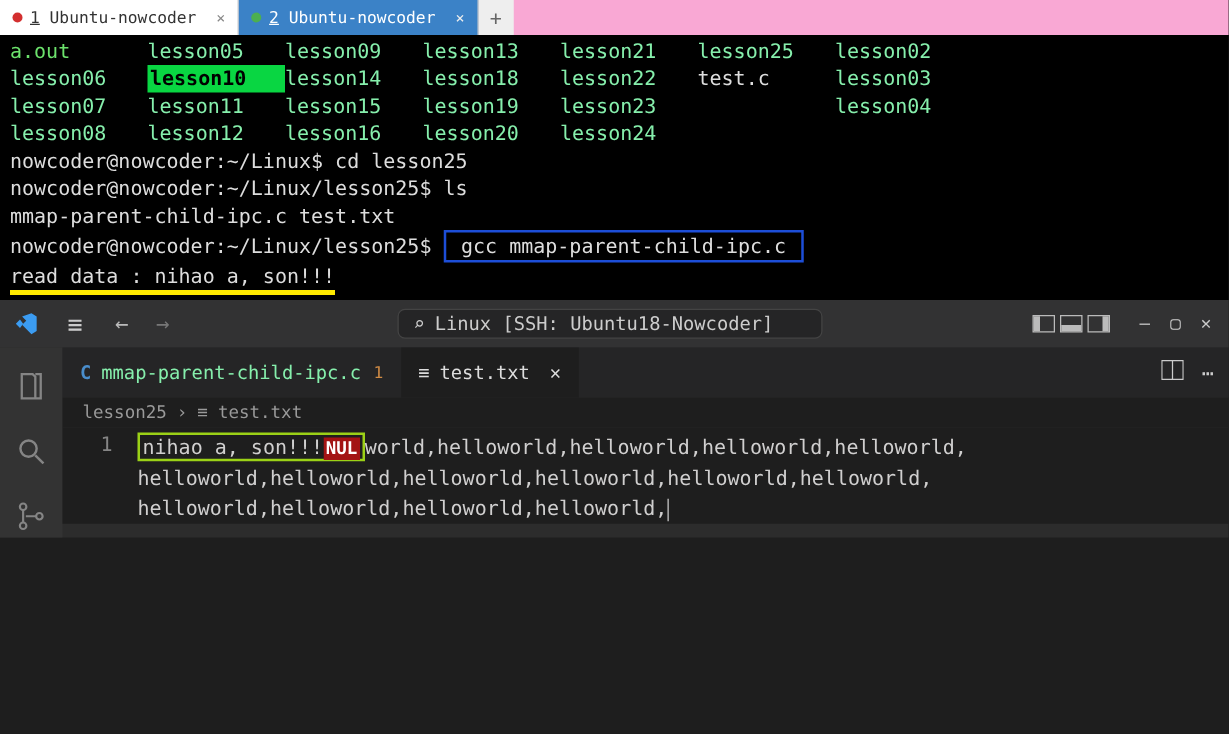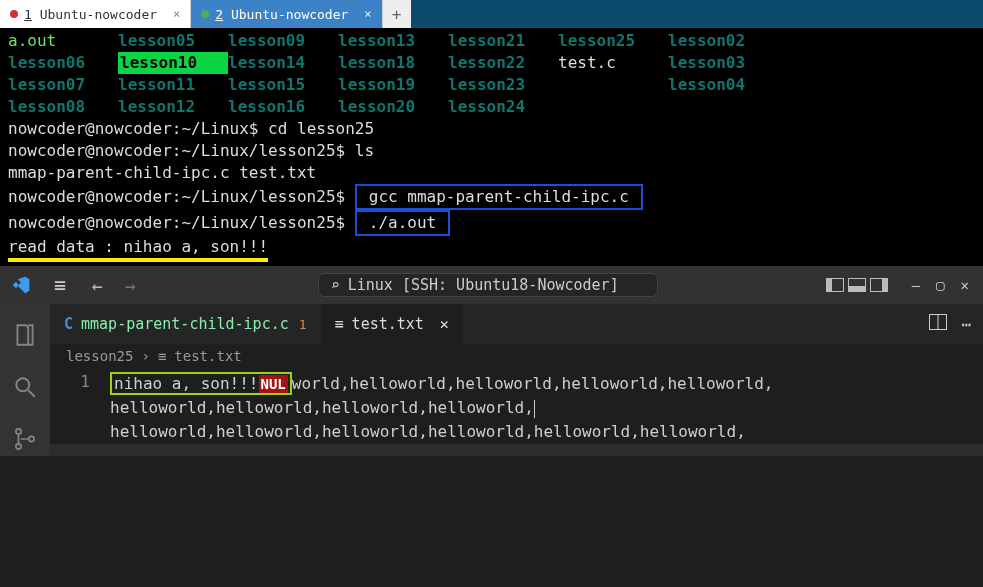--- a/index.html
+++ b/index.html
@@ -1,32 +1,32 @@
 <!DOCTYPE html>
 <html><head>
 <meta charset="utf-8">
 <style>
   * { margin: 0; padding: 0; box-sizing: border-box; }
   body { width: 983px; height: 587px; background: #1e1e1e; font-family: Consolas, monospace; overflow: hidden; }
 
   
-  .term-tabs { display: flex; background: #0c4a6e; height: 28px; align-items: stretch; }
+  .term-tabs { display: flex; background: #f9a8d4; height: 28px; align-items: stretch; }
   .term-tab { display: flex; align-items: center; padding: 0 10px; font-size: 13px; border-right: 1px solid #ccc; cursor: pointer; gap: 6px; }
   .term-tab .dot { width: 8px; height: 8px; border-radius: 50%; }
   .term-tab .underline { text-decoration: underline; }
   .term-tab.active { background: #3b82c7; color: #fff; }
   .term-tab.inactive { background: #fff; color: #333; }
   .term-tab .x { margin-left: 10px; font-size: 12px; color: #888; }
   .term-tab.active .x { color: #eee; }
   .term-newtab { width: 28px; display: flex; align-items: center; justify-content: center; font-size: 16px; color: #666; background: #eee; cursor: pointer; }
 
   
   .term-body { background: #000; padding: 2px 8px 4px; font-size: 16px; line-height: 22px; }
   .ls-grid { display: grid; grid-template-columns: repeat(7, 110px); }
-  .teal { color: #0f766e; font-weight: bold; }
+  .teal { color: #86efac; font-weight: normal; }
   .bhl  { color: #000; background: #09d642; font-weight: bold; padding: 0 2px; }
   .lime { color: #6ce26c; font-weight: normal; }
   .wht  { color: #ddd; }
   .prompt { color: #ddd; }
   .hl-yel { border-bottom: 4px solid #ffea00; display: inline-block; }
   .hl-grn-box { border: 2px solid #1d4ed8; padding: 0 12px; display: inline-block; }
   .hl-grn-box2 { border: 2px solid #9bd117; padding: 0px 2px; }
 
   
   .vsc { background: #2c2c2c; }
@@ -109,21 +109,20 @@
       <span class="teal">lesson12</span>
       <span class="teal">lesson16</span>
       <span class="teal">lesson20</span>
       <span class="teal">lesson24</span>
       <span></span>
   </div>
   <div class="prompt"><span>nowcoder@nowcoder:~/Linux$ </span><span>cd lesson25</span></div>
   <div class="prompt"><span>nowcoder@nowcoder:~/Linux/lesson25$ </span><span>ls</span></div>
   <div class="prompt">mmap-parent-child-ipc.c  test.txt</div>
   <div class="prompt"><span>nowcoder@nowcoder:~/Linux/lesson25$ </span><span class="hl-grn-box">gcc mmap-parent-child-ipc.c</span></div>
-  <div class="prompt"><span>nowcoder@nowcoder:~/Linux/lesson25$ </span><span class="hl-grn-box">./a.out</span></div>
   <div class="prompt"><span class="hl-yel">read data : nihao a, son!!!</span></div>
 </div>
 
 <div class="vsc">
   <div class="vsc-title">
     <div class="vsc-logo">
       <svg viewBox="0 0 24 24" width="20" height="20">
           <path fill="#3b9cf2" d="M17 2l5 3v14l-5 3-9-9 4-4-4-4 9-3zM6 8l-4 4 4 4 3-4-3-4z"></path>
         </svg>
     </div>
@@ -191,19 +190,19 @@
         <span>lesson25</span>
         <span>›</span>
         <span>≡</span>
         <span>test.txt</span>
       </div>
 
       <div class="vsc-editor">
         <div class="gutter">1</div>
         <div class="code">
           <div><span class="hl-grn-box2"><span>nihao a, son!!!</span><span class="nul">NUL</span></span><span>world,helloworld,helloworld,helloworld,helloworld,</span></div>
+          <div>helloworld,helloworld,helloworld,helloworld,helloworld,helloworld,</div>
           <div><span>helloworld,helloworld,helloworld,helloworld,</span><span class="cursor"></span></div>
-          <div>helloworld,helloworld,helloworld,helloworld,helloworld,helloworld,</div>
         </div>
       </div>
     </div>
   </div>
 </div>
 
 </body></html>

